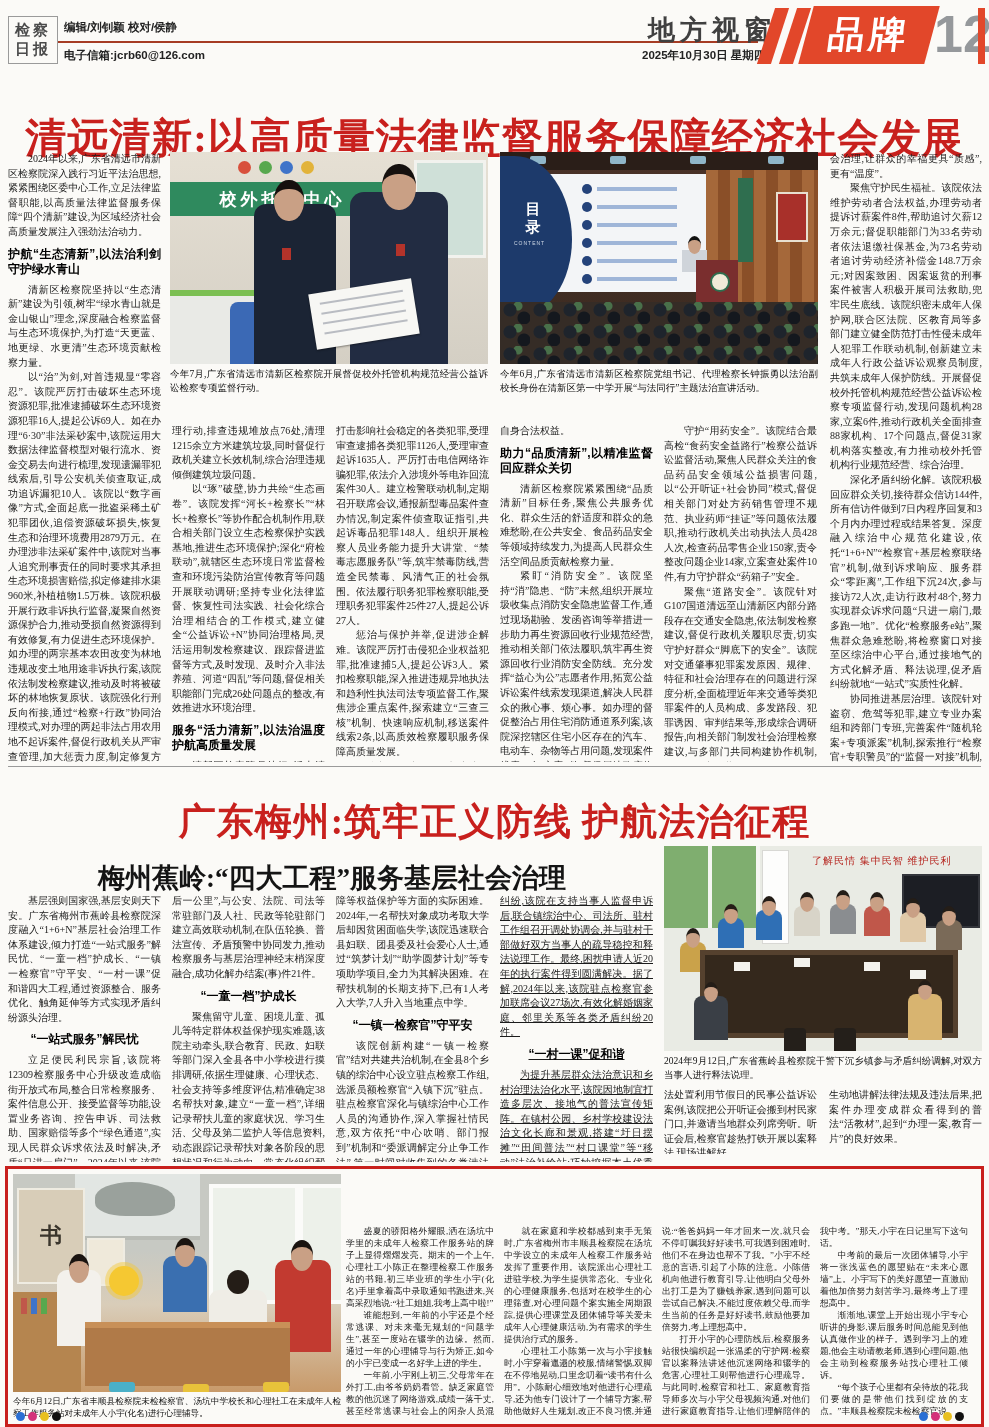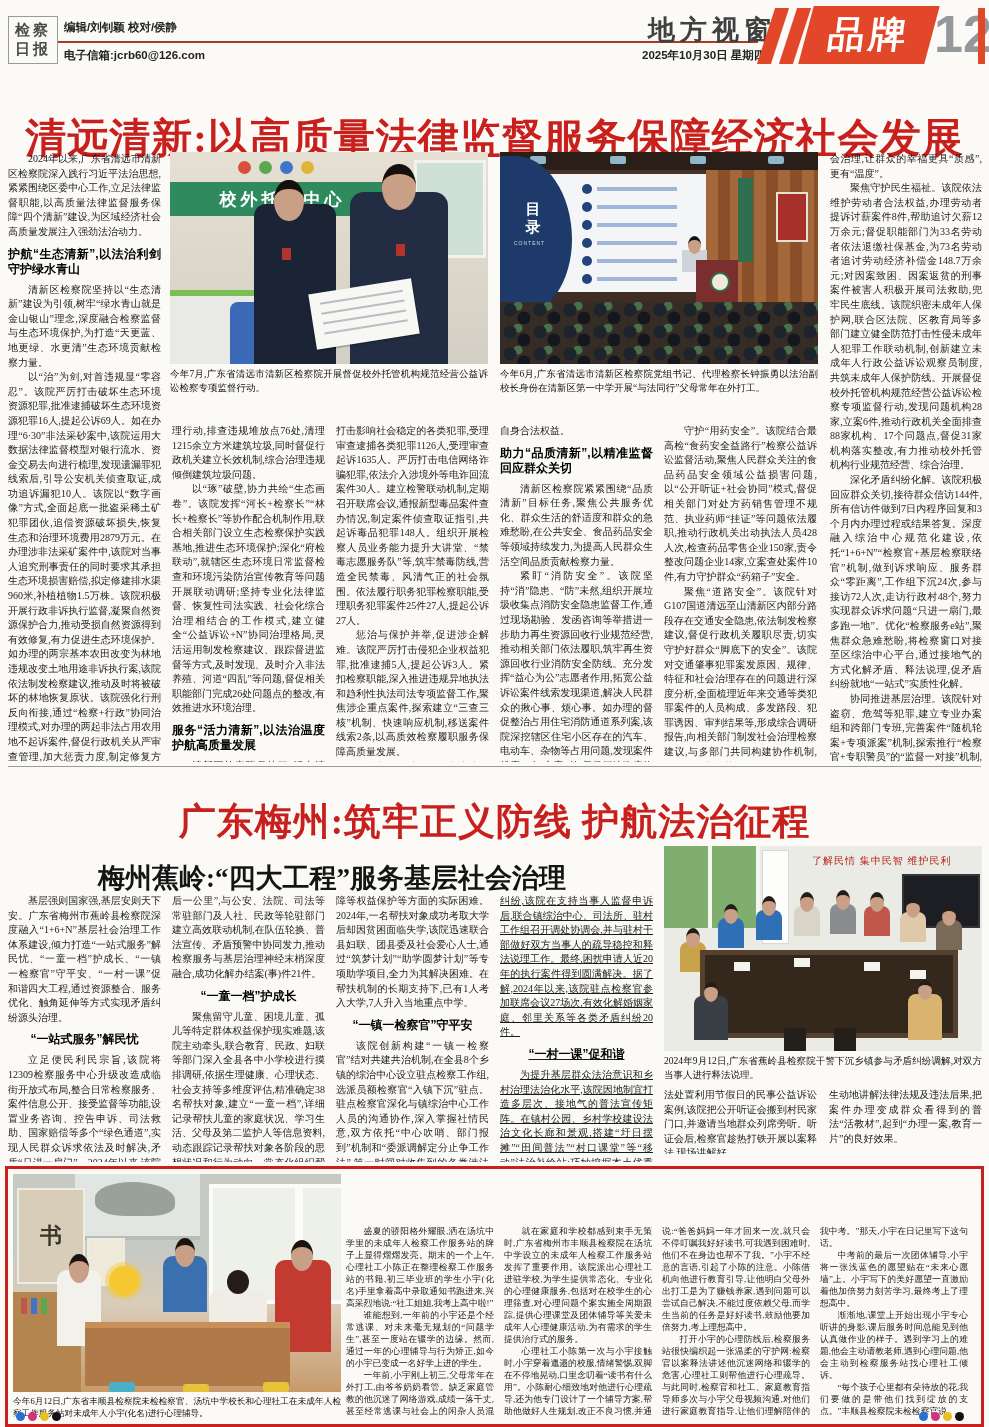--- a/index.html
+++ b/index.html
@@ -226,21 +226,21 @@
               <i></i>
             </div>
         </div>
         <div class="spk-b"></div>
         <div class="spk-h"></div>
         <div class="podium"></div>
         <div class="emb"></div>
         <div class="stage"></div>
         <div class="crowd"></div>
       </div>
-      <figcaption class="caption">今年6月,广东省清远市清新区检察院党组书记、代理检察长钟振勇以法治副校长身份在清新区第一中学开展“与法同行”父母常年在外打工。</figcaption>
+      <figcaption class="caption">今年6月,广东省清远市清新区检察院党组书记、代理检察长钟振勇以法治副校长身份在清新区第一中学开展“与法同行”主题法治宣讲活动。</figcaption>
     </figure>
 
     <div class="col" style="left:172px;top:272px;width:153px;height:338px;">
         <p class="cont">理行动,排查违规堆放点76处,清理1215余立方米建筑垃圾,同时督促行政机关建立长效机制,综合治理违规倾倒建筑垃圾问题。</p>
         <p>以“琢”破壁,协力共绘“生态画卷”。该院发挥“河长+检察长”“林长+检察长”等协作配合机制作用,联合相关部门设立生态检察保护实践基地,推进生态环境保护;深化“府检联动”,就辖区生态环境日常监督检查和环境污染防治宣传教育等问题开展联动调研;坚持专业化法律监督、恢复性司法实践、社会化综合治理相结合的工作模式,建立健全“公益诉讼+N”协同治理格局,灵活运用制发检察建议、跟踪督进监督等方式,及时发现、及时介入非法养殖、河道“四乱”等问题,督促相关职能部门完成26处问题点的整改,有效推进水环境治理。</p>
         <p class="sub">服务“活力清新”,以法治温度护航高质量发展</p>
         <p>清新区检察院坚持把“活力清新”作为履职动力之源,坚持依法平等保护各类市场主体,努力营造安商惠企的法治化营商环境,为区域经济发展注入源头活水。</p>
       </div>
     <div class="col" style="left:336px;top:272px;width:153px;height:338px;">
         <p class="cont">打击影响社会稳定的各类犯罪,受理审查逮捕各类犯罪1126人,受理审查起诉1635人。严厉打击电信网络诈骗犯罪,依法介入涉境外等电诈回流案件30人。建立检警联动机制,定期召开联席会议,通报新型毒品案件查办情况,制定案件侦查取证指引,共起诉毒品犯罪148人。组织开展检察人员业务能力提升大讲堂、“禁毒志愿服务队”等,筑牢禁毒防线,营造全民禁毒、风清气正的社会氛围。依法履行职务犯罪检察职能,受理职务犯罪案件25件27人,提起公诉27人。</p>

